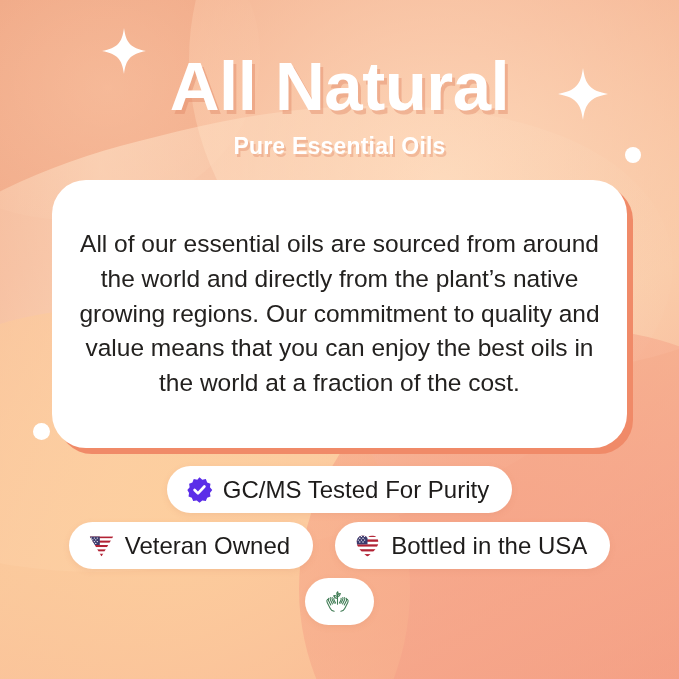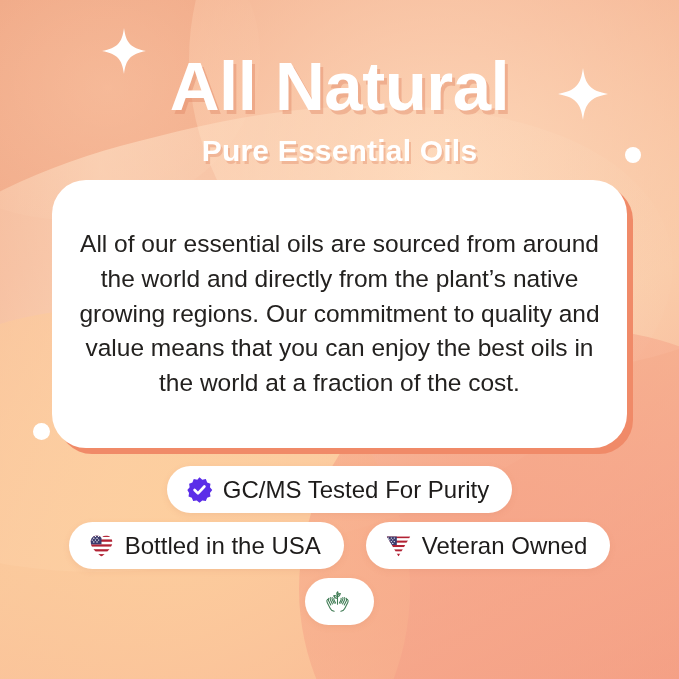--- a/index.html
+++ b/index.html
@@ -92,21 +92,21 @@
     margin: 12px;
     font-size: 69px;
     line-height: 1.02;
     font-weight: bold;
     color: #ffffff;
     letter-spacing: -0.5px;
     text-shadow: 3px 4px 0 rgba(224,133,100,0.42);
   }
   .subhead {
     margin: 8px 0 7px 0;
-    font-size: 30px;
+    font-size: 23px;
     line-height: 1.1;
     font-weight: bold;
     color: #ffffff;
     letter-spacing: 0.2px;
     text-shadow: 2px 3px 0 rgba(224,133,100,0.38);
   }
 
   
   .card-wrap {
     position: absolute;
@@ -232,57 +232,20 @@
           <svg viewBox="0 0 32 32" aria-hidden="true">
             <path d="M16 1.6 l3.3 2.7 4.2-.6 1.6 3.9 3.9 1.6-.6 4.2 2.7 3.3-2.7 3.3.6 4.2-3.9 1.6-1.6 3.9-4.2-.6-3.3 2.7-3.3-2.7-4.2.6-1.6-3.9-3.9-1.6.6-4.2L1.6 16.7 4.3 13.4l-.6-4.2 3.9-1.6 1.6-3.9 4.2.6z" fill="#5b2ee8"></path>
             <path d="M10.2 16.6 l4 4 7.6-8.2" fill="none" stroke="#ffffff" stroke-width="3.2" stroke-linecap="round" stroke-linejoin="round"></path>
           </svg>
         </span>
         <span class="badge-label">GC/MS Tested For Purity</span>
       </div>
     </div>
 
     <div class="badge-row">
-      <div class="badge">
-        <span class="badge-icon">
-          <svg viewBox="0 0 32 32" aria-hidden="true">
-            <defs>
-              <clipPath id="heartclip">
-                <path d="M16 29 C16 29 3 20.5 3 11.8 C3 7.2 6.6 4 10.6 4 C13.2 4 15.2 5.4 16 7.2 C16.8 5.4 18.8 4 21.4 4 C25.4 4 29 7.2 29 11.8 C29 20.5 16 29 16 29 Z"></path>
-              </clipPath>
-            </defs>
-            <g clip-path="url(#heartclip)">
-              <rect x="0" y="3" width="32" height="2.9" fill="#b22234"></rect>
-              <rect x="0" y="5.9" width="32" height="2.9" fill="#ffffff"></rect>
-              <rect x="0" y="8.8" width="32" height="2.9" fill="#b22234"></rect>
-              <rect x="0" y="11.7" width="32" height="2.9" fill="#ffffff"></rect>
-              <rect x="0" y="14.6" width="32" height="2.9" fill="#b22234"></rect>
-              <rect x="0" y="17.5" width="32" height="2.9" fill="#ffffff"></rect>
-              <rect x="0" y="20.4" width="32" height="2.9" fill="#b22234"></rect>
-              <rect x="0" y="23.3" width="32" height="2.9" fill="#ffffff"></rect>
-              <rect x="0" y="26.2" width="32" height="3.4" fill="#b22234"></rect>
-              <rect x="2" y="3" width="14" height="11.6" fill="#3c3b6e"></rect>
-              <g fill="#ffffff">
-                <circle cx="5" cy="5.2" r="0.8"></circle>
-                  <circle cx="8.8" cy="5.2" r="0.8"></circle>
-                  <circle cx="12.6" cy="5.2" r="0.8"></circle>
-                <circle cx="6.9" cy="7.4" r="0.8"></circle>
-                  <circle cx="10.7" cy="7.4" r="0.8"></circle>
-                <circle cx="5" cy="9.6" r="0.8"></circle>
-                  <circle cx="8.8" cy="9.6" r="0.8"></circle>
-                  <circle cx="12.6" cy="9.6" r="0.8"></circle>
-                <circle cx="6.9" cy="11.8" r="0.8"></circle>
-                  <circle cx="10.7" cy="11.8" r="0.8"></circle>
-              </g>
-            </g>
-          </svg>
-        </span>
-        <span class="badge-label">Bottled in the USA</span>
-      </div>
-
       <div class="badge">
         <span class="badge-icon">
           <svg viewBox="0 0 32 32" aria-hidden="true">
             <defs>
               <clipPath id="vchev">
                 <path d="M2 5 L16 5 L16 29 L2 12 Z M16 5 L30 5 L16 29 Z"></path>
               </clipPath>
               <clipPath id="vchev2">
                 <path d="M2 5 L30 5 L16 29 Z"></path>
               </clipPath>
@@ -308,20 +271,57 @@
                   <circle cx="7.5" cy="11.4" r="0.75"></circle>
                   <circle cx="11" cy="11.4" r="0.75"></circle>
                 <circle cx="5.7" cy="13.5" r="0.75"></circle>
                   <circle cx="9.2" cy="13.5" r="0.75"></circle>
               </g>
             </g>
           </svg>
         </span>
         <span class="badge-label">Veteran Owned</span>
       </div>
+
+      <div class="badge">
+        <span class="badge-icon">
+          <svg viewBox="0 0 32 32" aria-hidden="true">
+            <defs>
+              <clipPath id="heartclip">
+                <path d="M16 29 C16 29 3 20.5 3 11.8 C3 7.2 6.6 4 10.6 4 C13.2 4 15.2 5.4 16 7.2 C16.8 5.4 18.8 4 21.4 4 C25.4 4 29 7.2 29 11.8 C29 20.5 16 29 16 29 Z"></path>
+              </clipPath>
+            </defs>
+            <g clip-path="url(#heartclip)">
+              <rect x="0" y="3" width="32" height="2.9" fill="#b22234"></rect>
+              <rect x="0" y="5.9" width="32" height="2.9" fill="#ffffff"></rect>
+              <rect x="0" y="8.8" width="32" height="2.9" fill="#b22234"></rect>
+              <rect x="0" y="11.7" width="32" height="2.9" fill="#ffffff"></rect>
+              <rect x="0" y="14.6" width="32" height="2.9" fill="#b22234"></rect>
+              <rect x="0" y="17.5" width="32" height="2.9" fill="#ffffff"></rect>
+              <rect x="0" y="20.4" width="32" height="2.9" fill="#b22234"></rect>
+              <rect x="0" y="23.3" width="32" height="2.9" fill="#ffffff"></rect>
+              <rect x="0" y="26.2" width="32" height="3.4" fill="#b22234"></rect>
+              <rect x="2" y="3" width="14" height="11.6" fill="#3c3b6e"></rect>
+              <g fill="#ffffff">
+                <circle cx="5" cy="5.2" r="0.8"></circle>
+                  <circle cx="8.8" cy="5.2" r="0.8"></circle>
+                  <circle cx="12.6" cy="5.2" r="0.8"></circle>
+                <circle cx="6.9" cy="7.4" r="0.8"></circle>
+                  <circle cx="10.7" cy="7.4" r="0.8"></circle>
+                <circle cx="5" cy="9.6" r="0.8"></circle>
+                  <circle cx="8.8" cy="9.6" r="0.8"></circle>
+                  <circle cx="12.6" cy="9.6" r="0.8"></circle>
+                <circle cx="6.9" cy="11.8" r="0.8"></circle>
+                  <circle cx="10.7" cy="11.8" r="0.8"></circle>
+              </g>
+            </g>
+          </svg>
+        </span>
+        <span class="badge-label">Bottled in the USA</span>
+      </div>
     </div>
 
     <div class="badge-row">
       <div class="badge">
         <span class="badge-icon">
           <svg viewBox="0 0 32 32" aria-hidden="true">
             <g fill="none" stroke="#3d7a52" stroke-width="1.25" stroke-linecap="round" stroke-linejoin="round">
 
               <path d="M4.2 13.5 C3.2 14.4 3.1 15.8 3.8 17.2 L7.4 24.2 C8.3 26 10 27.2 12 27.6"></path>
               <path d="M5.6 12.3 C5.0 13.2 5.0 14.2 5.5 15.2 L8.0 20.2"></path>

